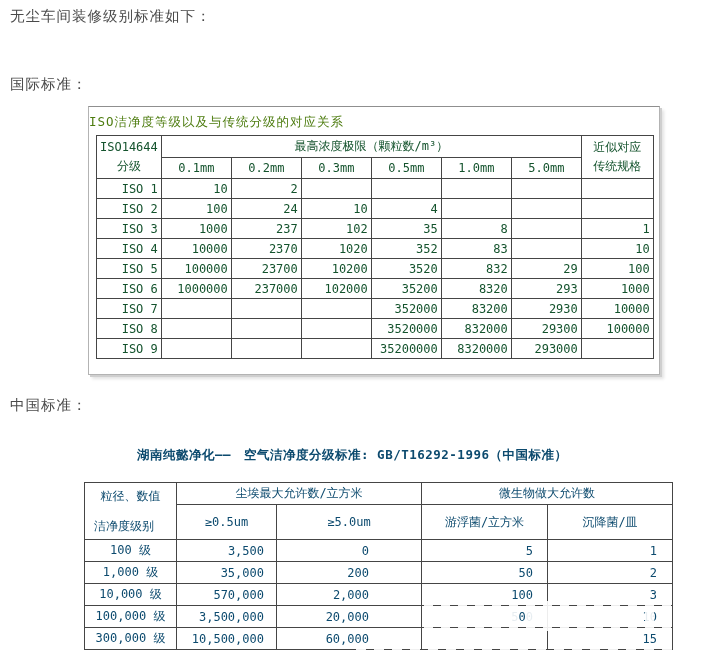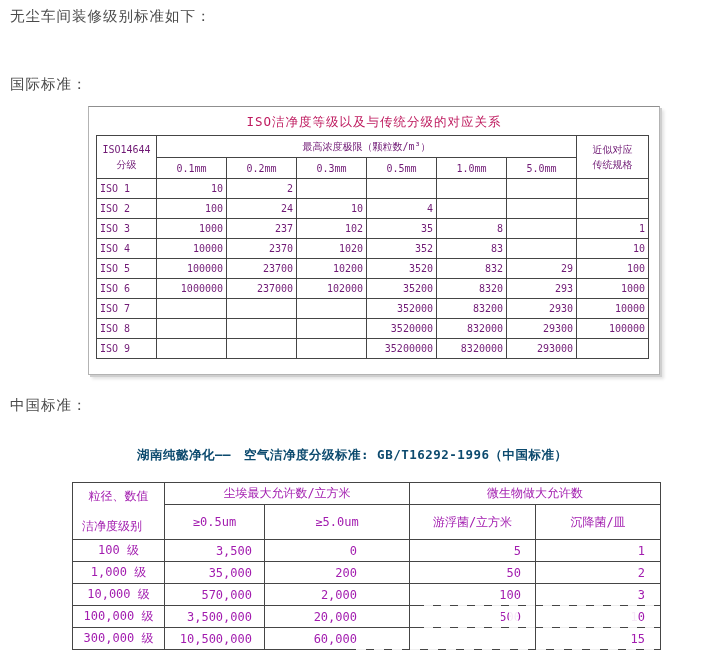--- a/index.html
+++ b/index.html
@@ -13,46 +13,46 @@
   #intl{top:63px;margin-top:12px;}
   #china{top:396px;}
 
   
   .iso-box{
     position:absolute;left:88px;top:106px;width:570px;height:267px;
     background:#fff;border:1px solid #b3b3b3;border-top-color:#8f8f8f;
     box-shadow:2px 2px 0 #cfcfcf,4px 4px 3px #e3e3e3;
   }
   .iso-title{
-    position:absolute;top:7px;left:0;width:100%;text-align:center;
-    font-size:12.5px;color:#be185d;letter-spacing:1px;
+    position:absolute;top:7px;left:0;width:100%;
+    font-size:12.5px;color:#4d7c0f;letter-spacing:1px;
     font-family:"DejaVu Sans Mono","DejaVu Sans",monospace;
   }
   table{border-collapse:collapse;table-layout:fixed;}
   .iso-table{
     position:absolute;left:7px;top:28px;
     font-family:"DejaVu Sans Mono","DejaVu Sans",monospace;
-    font-size:10px;color:#701a75;
+    font-size:12px;color:#14532d;
   }
   .iso-table td{border:1px solid #454545;padding:0 3px;height:19px;overflow:hidden;white-space:nowrap;}
   .iso-table tr.hdr1 td{height:21px;}
   .iso-table tr.hdr2 td{height:20px;text-align:center;}
-  .iso-table td.lbl{text-align:left;margin-left:28px;}
+  .iso-table td.lbl{text-align:right;margin-left:28px;}
   .iso-table td.num{text-align:right;}
   .iso-table td.hdrc{text-align:center;line-height:1.55;}
 
   
   .cn-title{
     position:absolute;left:137px;top:447px;font-size:12.5px;font-weight:bold;color:#0c4a6e;
     font-family:"DejaVu Sans Mono","DejaVu Sans",monospace;letter-spacing:0.5px;
   }
   .cn-table{
-    position:absolute;left:72px;top:482px;
+    position:absolute;left:84px;top:482px;
     font-family:"DejaVu Sans Mono","DejaVu Sans",monospace;
-    font-size:12px;color:#a21caf;
+    font-size:12px;color:#0c4a6e;
   }
   .cn-table td{border:1px solid #454545;padding:0;height:21px;overflow:hidden;white-space:nowrap;}
   .cn-table tr.grp td{height:21px;text-align:center;}
   .cn-table tr.sub td{height:34px;text-align:center;vertical-align:middle;}
   .cn-table td.corner{vertical-align:middle;}
   .corner-l1{text-align:center;margin-bottom:13px;}
   .corner-l2{text-align:left;padding-left:9px;}
   .cn-table td.c0{text-align:center;}
   .cn-table td.c1{text-align:right;padding-right:12px;}
   .cn-table td.c2{text-align:right;padding-right:52px;}

